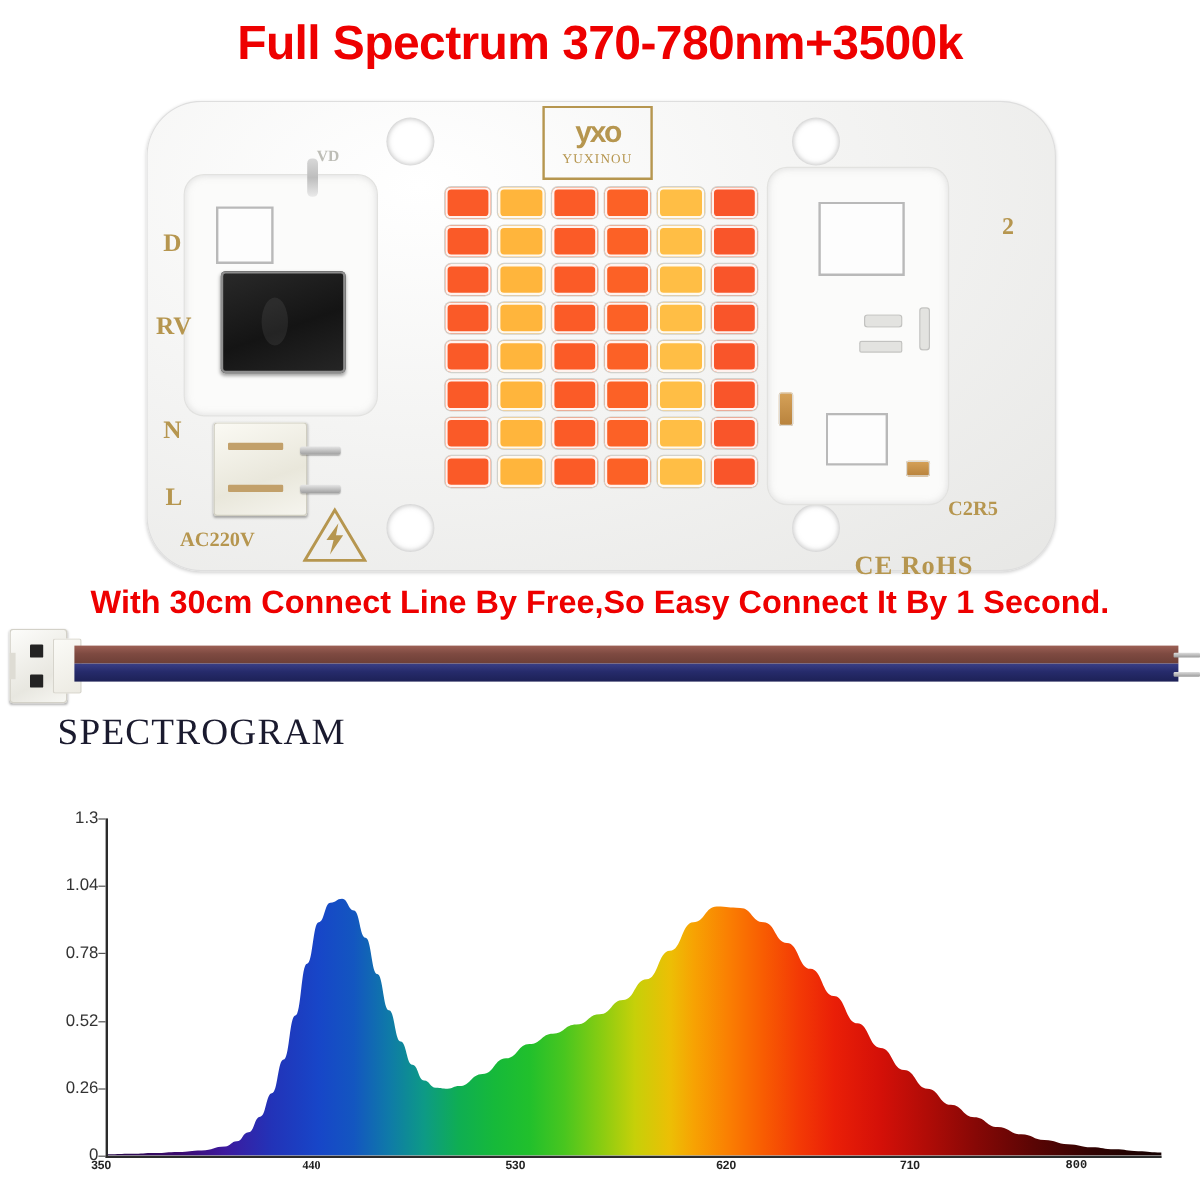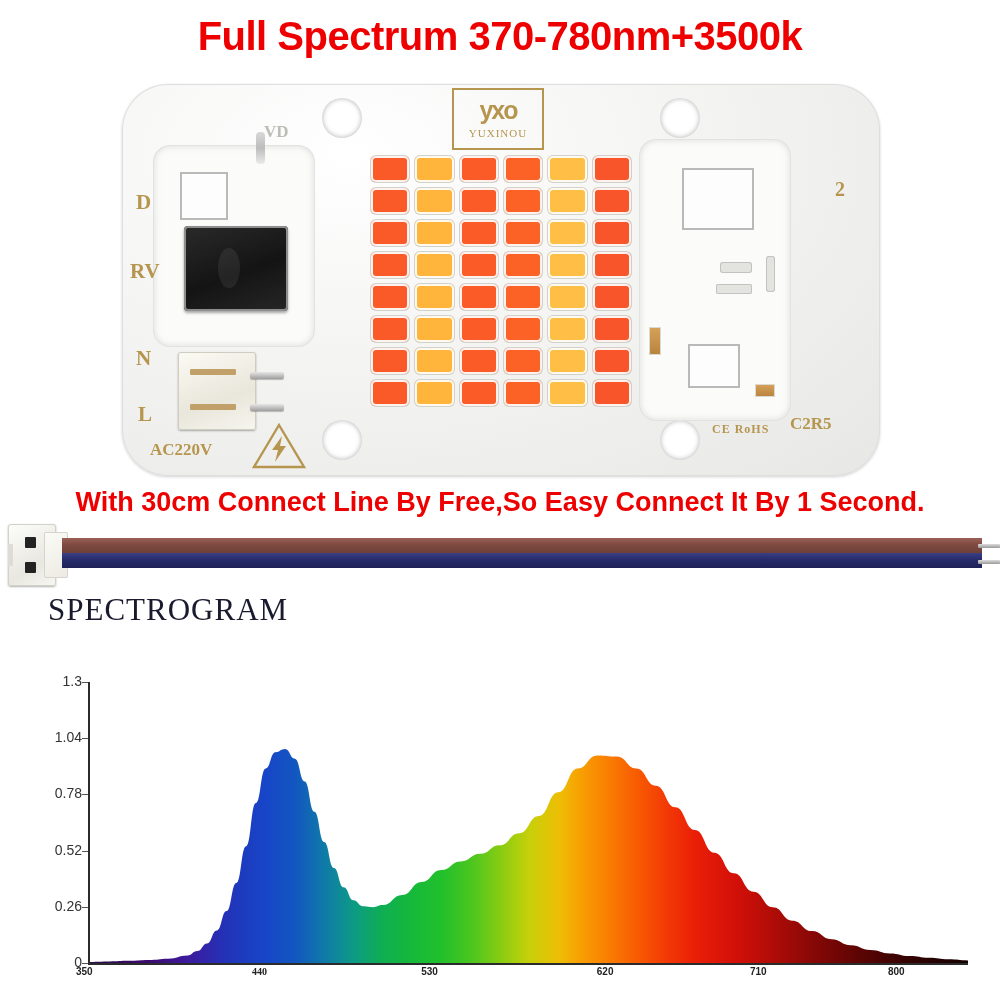--- a/index.html
+++ b/index.html
@@ -79,30 +79,30 @@
   .conn .slot.a{top:17px;} .conn .slot.b{top:52px;}
   .pin{position:absolute;width:34px;height:7px;background:linear-gradient(180deg,#e6e6e6,#9e9e9e);
        border-radius:2px;box-shadow:0 1px 1px rgba(0,0,0,.25);}
   .pin.pa{left:128px;top:288px;}
   .pin.pb{left:128px;top:320px;}
 
   
   .silk{position:absolute;color:#b6964f;font-family:"Liberation Serif",serif;
         font-weight:bold;white-space:nowrap;}
   .silk.lbl{font-size:21px;}
-  .silk.vd{font-size:17px;color:#bdbdb6;left:142px;top:38px;}
+  .silk.vd{font-size:13px;color:#bdbdb6;left:142px;top:38px;}
   .silk.d{left:14px;top:106px;}
   .silk.rv{left:8px;top:175px;}
   .silk.n{left:14px;top:262px;}
   .silk.l{left:16px;top:318px;}
   .silk.two{left:713px;top:94px;font-size:20px;}
   .silk.c2r5{left:668px;top:330px;font-size:17px;}
   .silk.ac{left:28px;top:356px;font-size:17px;}
   .silk.samsung{left:250px;top:352px;font-size:19px;letter-spacing:.5px;}
-  .silk.ce{left:590px;top:338px;font-size:12px;letter-spacing:1px;}
+  .silk.ce{left:590px;top:374px;font-size:22px;letter-spacing:1px;}
 
   .warn{position:absolute;left:130px;top:338px;width:0;height:0;
         border-left:27px solid transparent;border-right:27px solid transparent;
         border-bottom:46px solid transparent;}
   .warn svg{position:absolute;left:-27px;top:0;}
 
   
   .logo{
     position:absolute;left:330px;top:4px;width:92px;height:62px;
     box-shadow:inset 0 0 0 2px #b6964f;
@@ -308,21 +308,21 @@
       <div class="tick" style="top: 74.2px;"></div>
       <div class="ylab" style="top: 9px; left: 32px; right: auto; width: 50px;">1.3</div>
       <div class="tick" style="top: 18px;"></div>
     </div>
   <div id="x-labels">
       <div class="xlab" style="left: 76px;">350</div>
       <div class="xlab" style="left: 252px; font-family: Liberation Serif, serif;">440</div>
       <div class="xlab" style="left: 421.2px;">530</div>
       <div class="xlab" style="left: 596.8px;">620</div>
       <div class="xlab" style="left: 750px;">710</div>
-      <div class="xlab" style="left: 888px;">800</div>
+      <div class="xlab" style="left: 888px; font-family: Liberation Mono, monospace;">800</div>
     </div>
 
   <svg class="plot" id="spectrum-plot" viewBox="0 0 878 281" preserveAspectRatio="none">
       <defs>
         <linearGradient id="specGrad" x1="0" y1="0" x2="1" y2="0">
           <stop offset="0.00%" stop-color="#2a0a4a"></stop>
           <stop offset="6.67%" stop-color="#3b0a6e"></stop>
           <stop offset="11.11%" stop-color="#3d1a9e"></stop>
           <stop offset="15.56%" stop-color="#2233b8"></stop>
           <stop offset="20.00%" stop-color="#1746c8"></stop>

